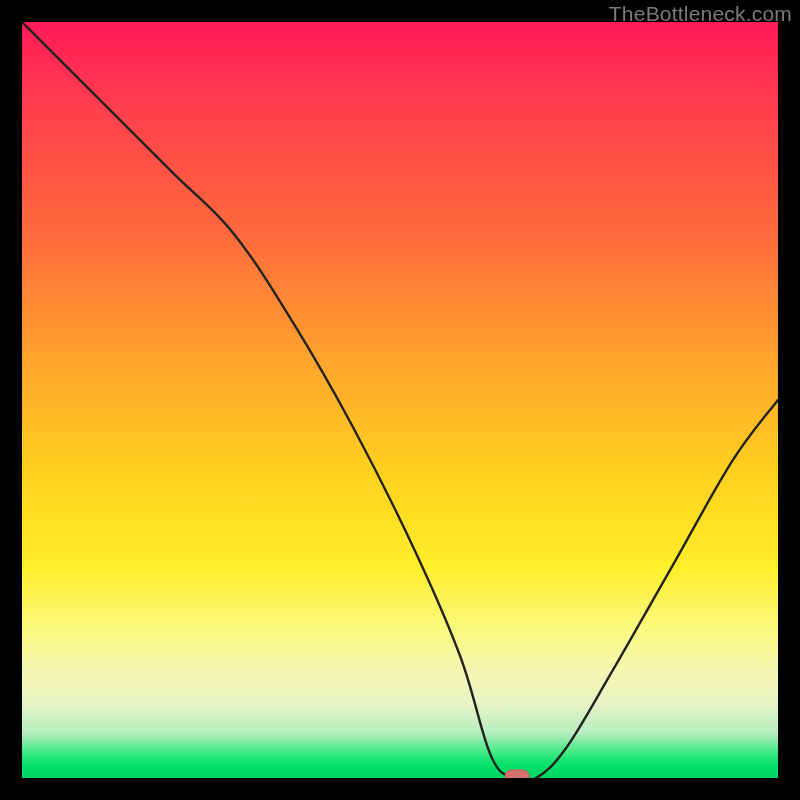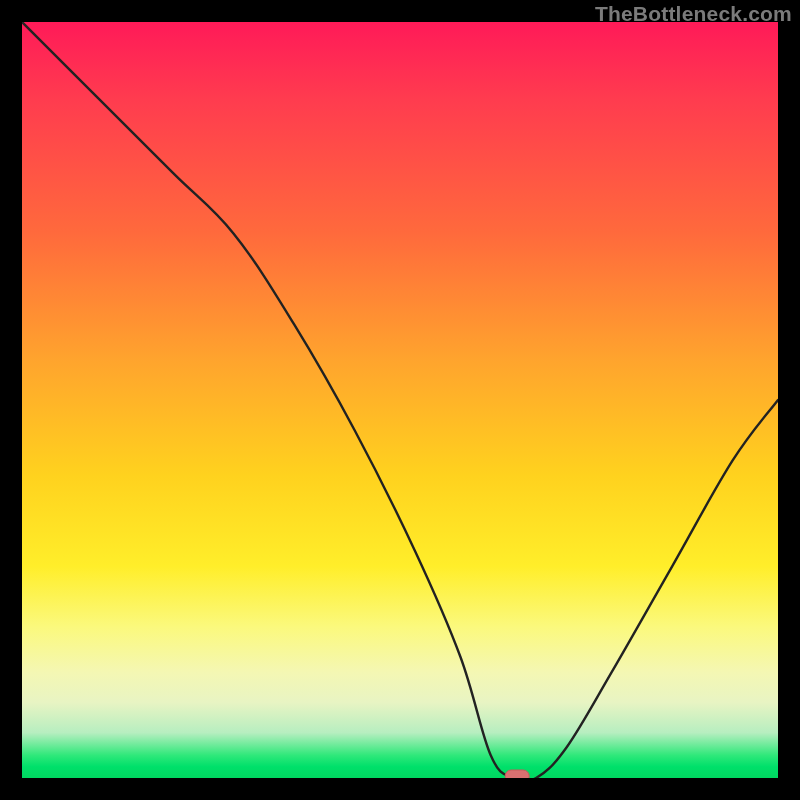--- a/index.html
+++ b/index.html
@@ -61,21 +61,21 @@
   .marker {
     fill: #d87070;
     stroke: #c85a5a;
     stroke-width: 1;
   }
   .attribution {
     position: absolute;
     top: 2px;
     right: 8px;
     font-size: 21px;
-    font-weight: 700;
+    font-weight: 400;
     color: #7b7b7b;
     letter-spacing: 0.2px;
     text-align: center;
   }
   .black-border {
     position: absolute;
     inset: 0;
     border: 22px solid #000;
     box-sizing: border-box;
     pointer-events: none;

